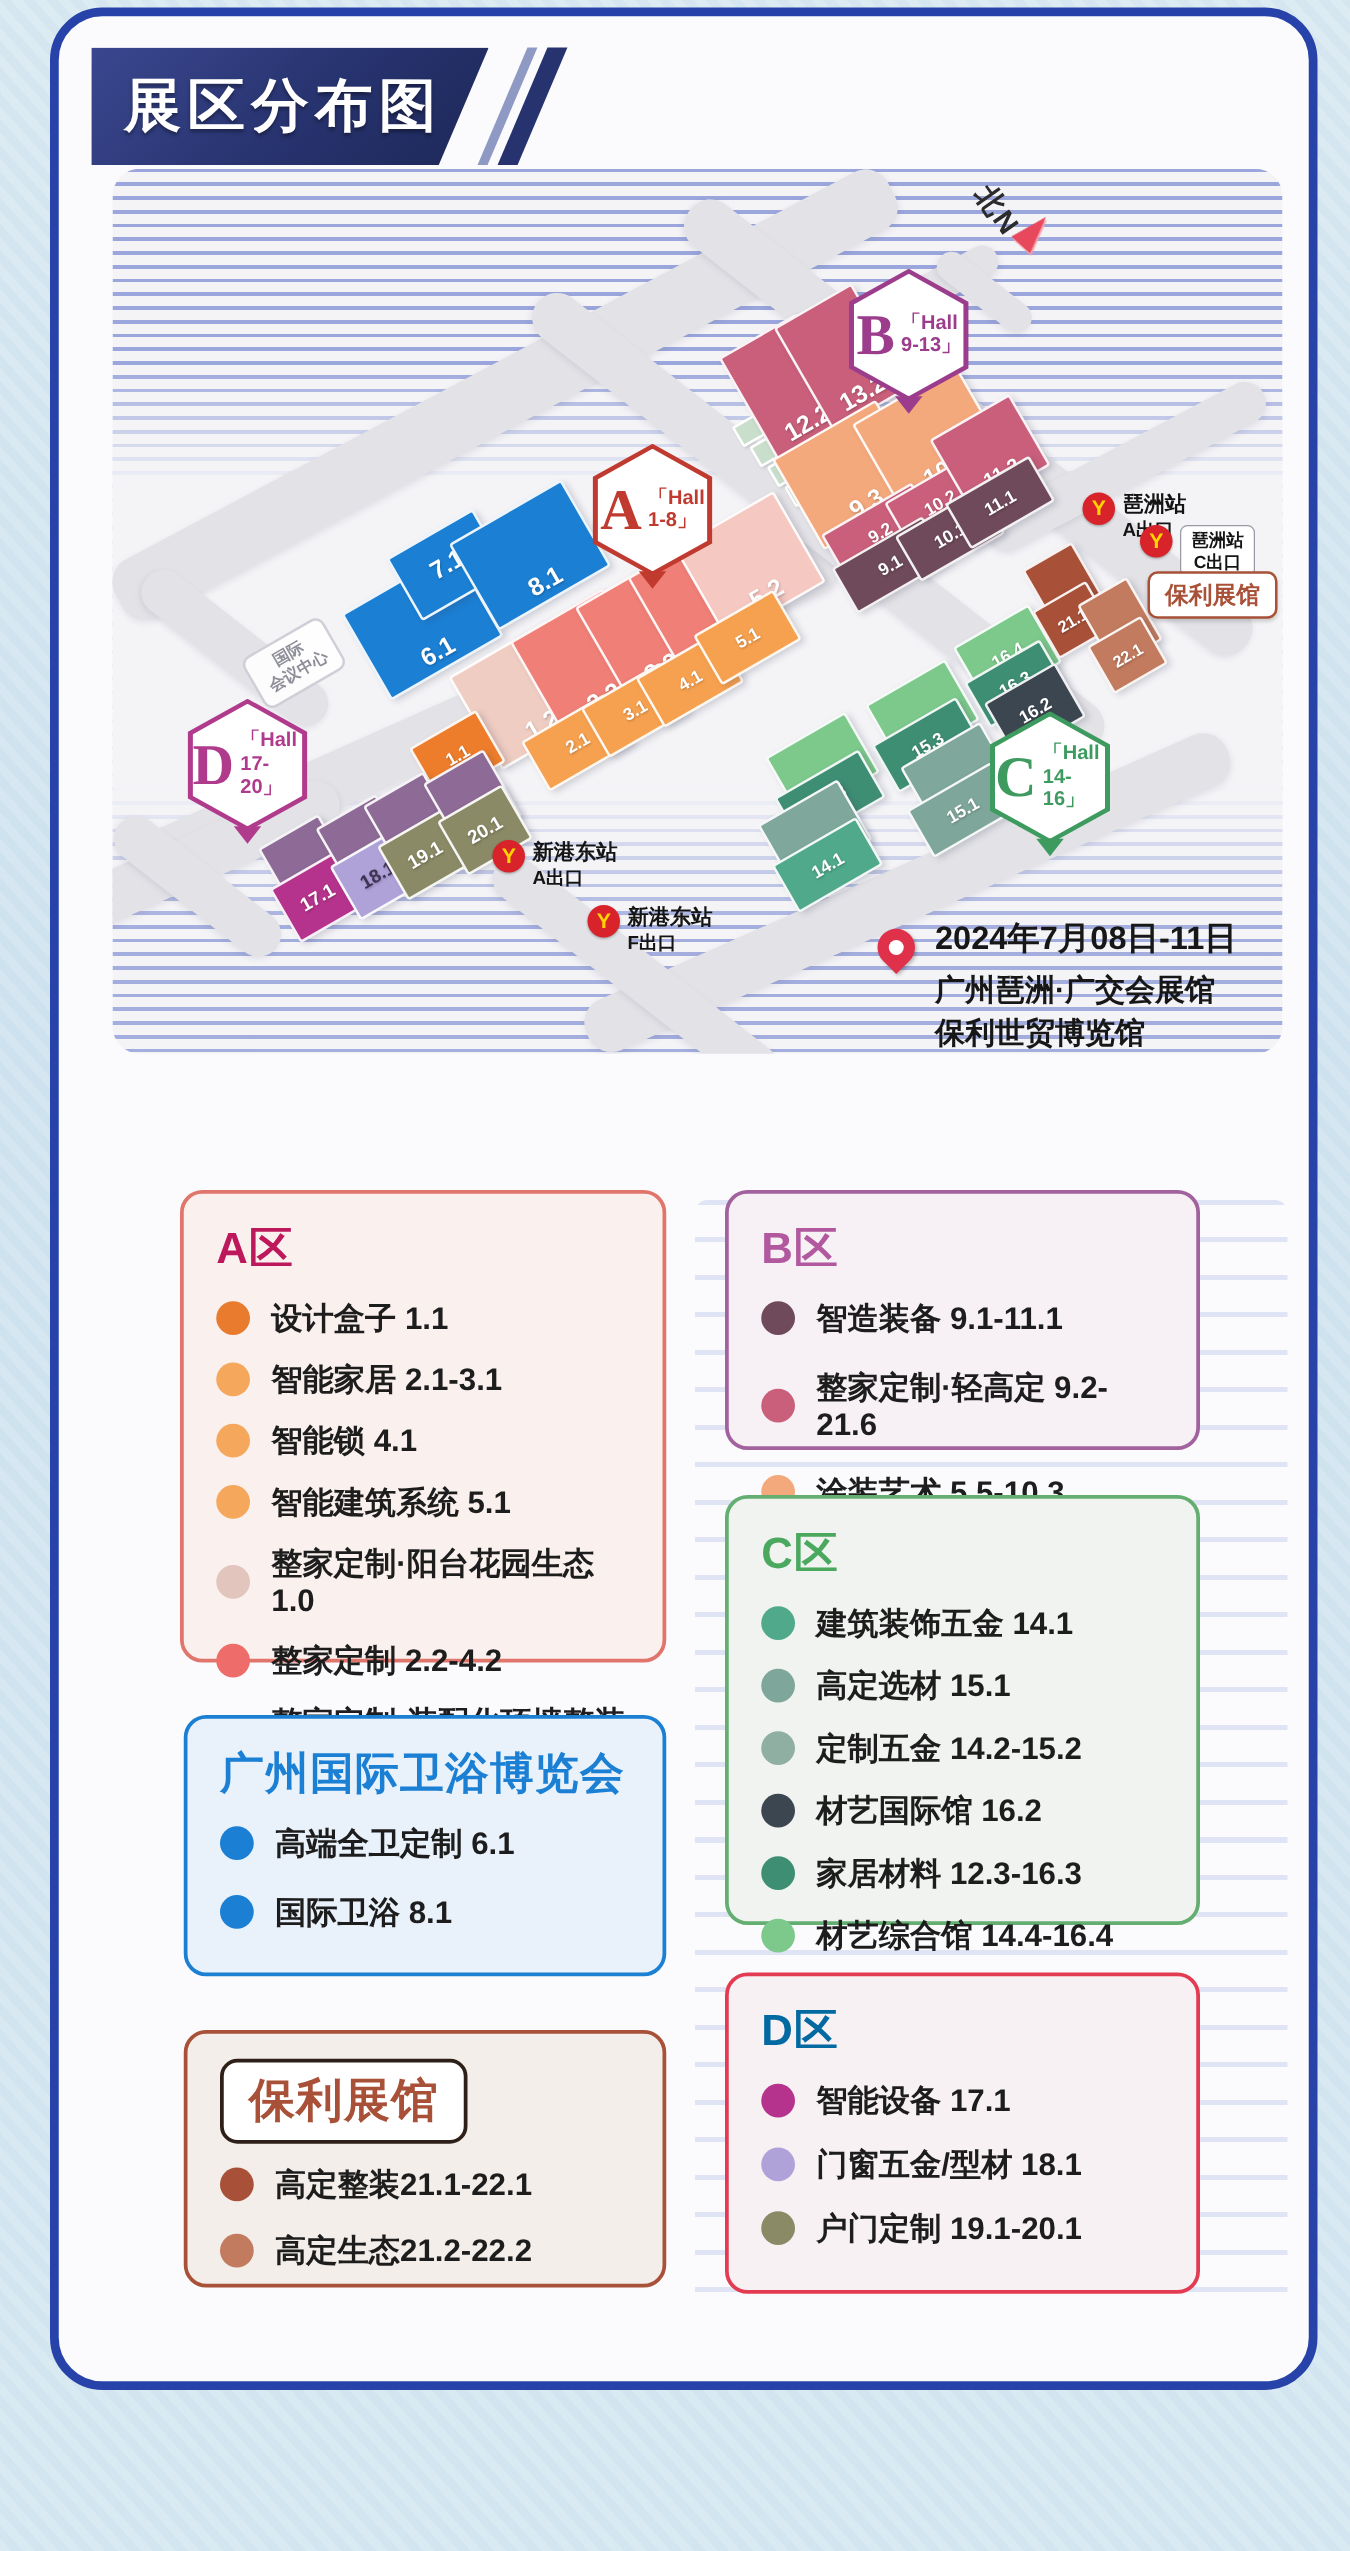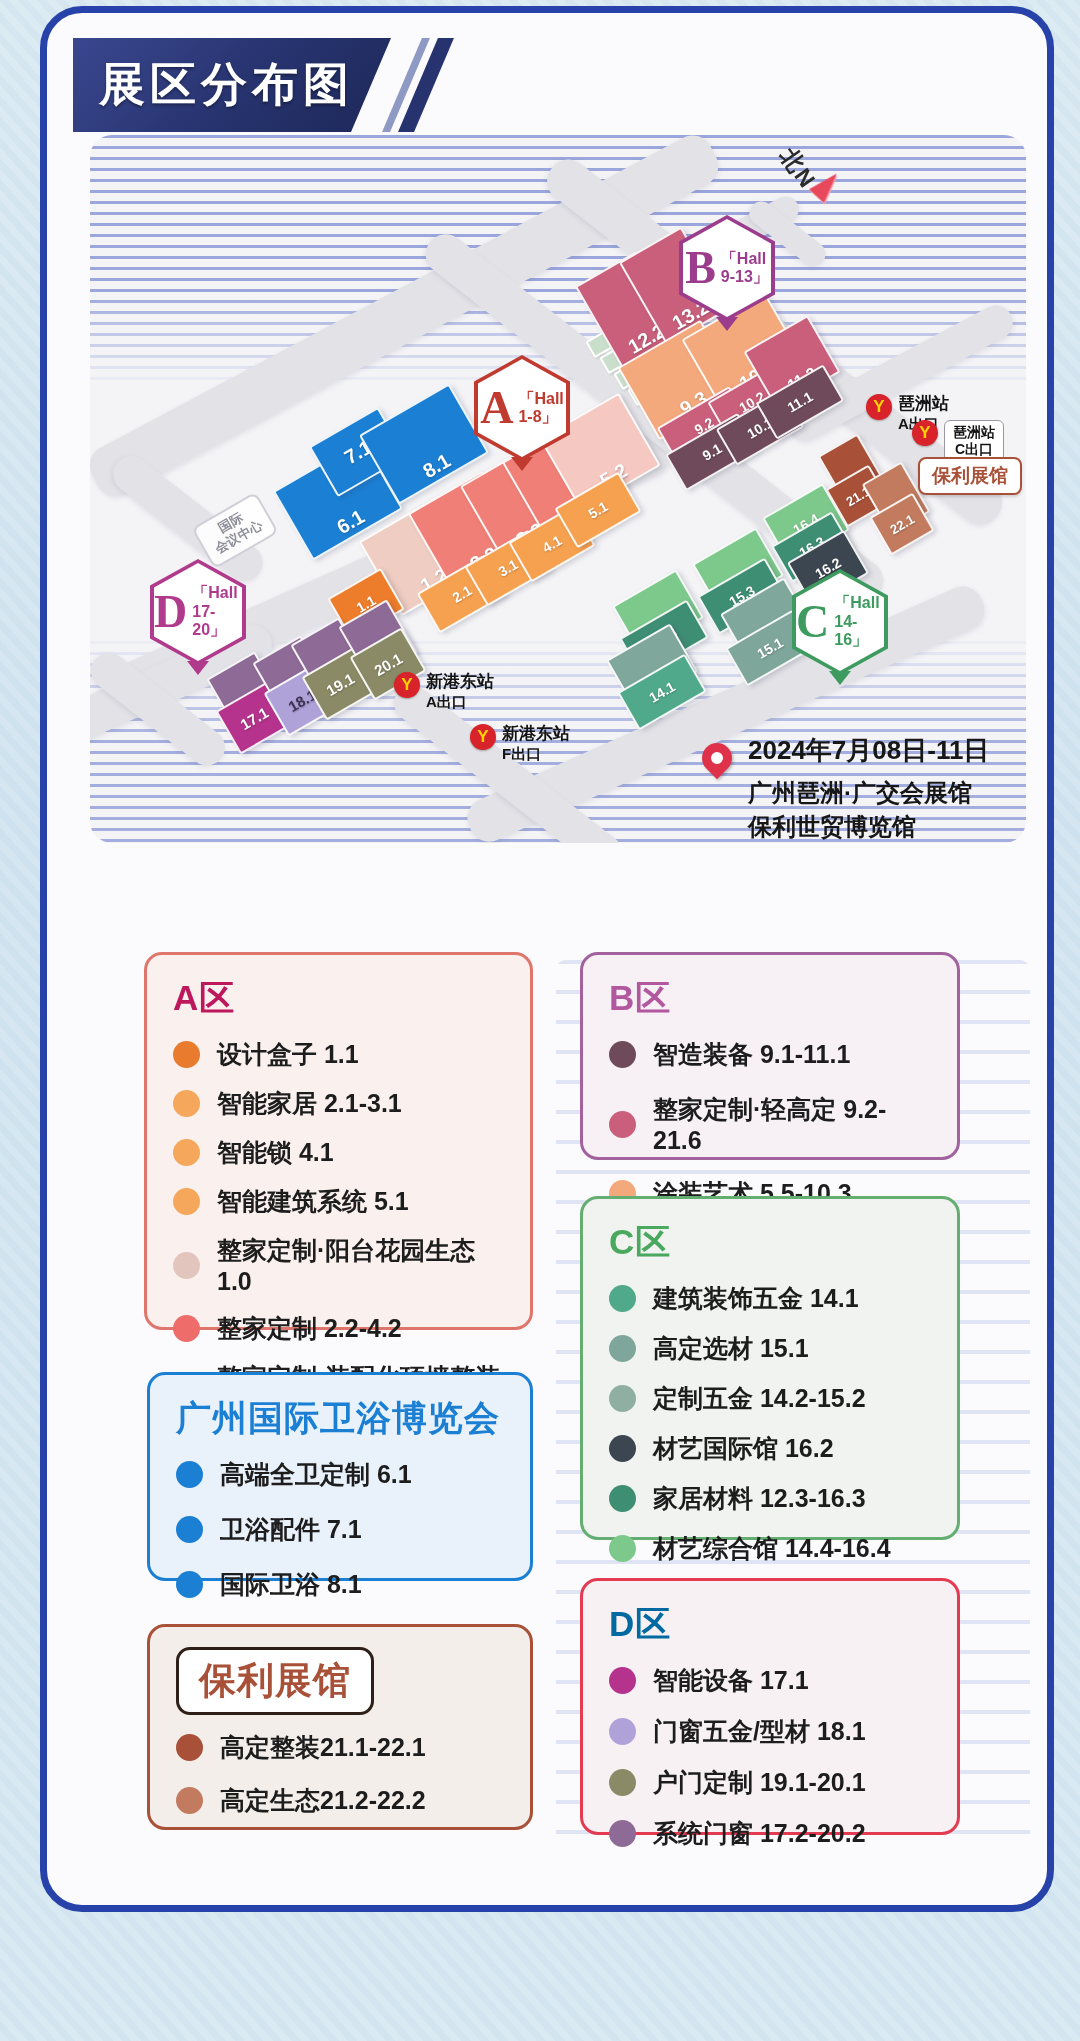--- a/index.html
+++ b/index.html
@@ -332,24 +332,20 @@
       </div>
       <div class="lg-box" style="left: 147px; top: 1372px; width: 386px; height: 209px; border-color: rgb(27, 127, 212); background: rgb(233, 241, 250);">
         <div class="lg-title" style="color: rgb(27, 127, 212);">广州国际卫浴博览会</div>
         <div class="lg-items" style="gap: 22px;">
           <div class="lg-item">
             <span class="lg-dot" style="background:#1B7FD4"></span>
             <span class="lg-txt">高端全卫定制 6.1</span>
           </div>
           <div class="lg-item">
             <span class="lg-dot" style="background:#1B7FD4"></span>
-            <span class="lg-txt">卫浴配件 7.1</span>
-          </div>
-          <div class="lg-item">
-            <span class="lg-dot" style="background:#1B7FD4"></span>
             <span class="lg-txt">国际卫浴 8.1</span>
           </div>
         </div>
       </div>
       <div class="lg-box" style="left: 147px; top: 1624px; width: 386px; height: 206px; border-color: rgb(168, 81, 56); background: rgb(243, 238, 233);"><div class="lg-title boxed" style="color: rgb(168, 81, 56);">保利展馆</div><div class="lg-items" style="gap: 20px;">
           <div class="lg-item">
             <span class="lg-dot" style="background:#A85138"></span>
             <span class="lg-txt">高定整装21.1-22.1</span>
           </div>
           <div class="lg-item">
@@ -365,20 +361,16 @@
             <span class="lg-txt">智能设备 17.1</span>
           </div>
           <div class="lg-item">
             <span class="lg-dot" style="background:#AFA2D9"></span>
             <span class="lg-txt">门窗五金/型材 18.1</span>
           </div>
           <div class="lg-item">
             <span class="lg-dot" style="background:#8A8A66"></span>
             <span class="lg-txt">户门定制 19.1-20.1</span>
           </div>
-          <div class="lg-item">
-            <span class="lg-dot" style="background:#8E6A96"></span>
-            <span class="lg-txt">系统门窗 17.2-20.2</span>
-          </div>
         </div>
       </div>
     </div>
 </div>
 
 </body></html>

